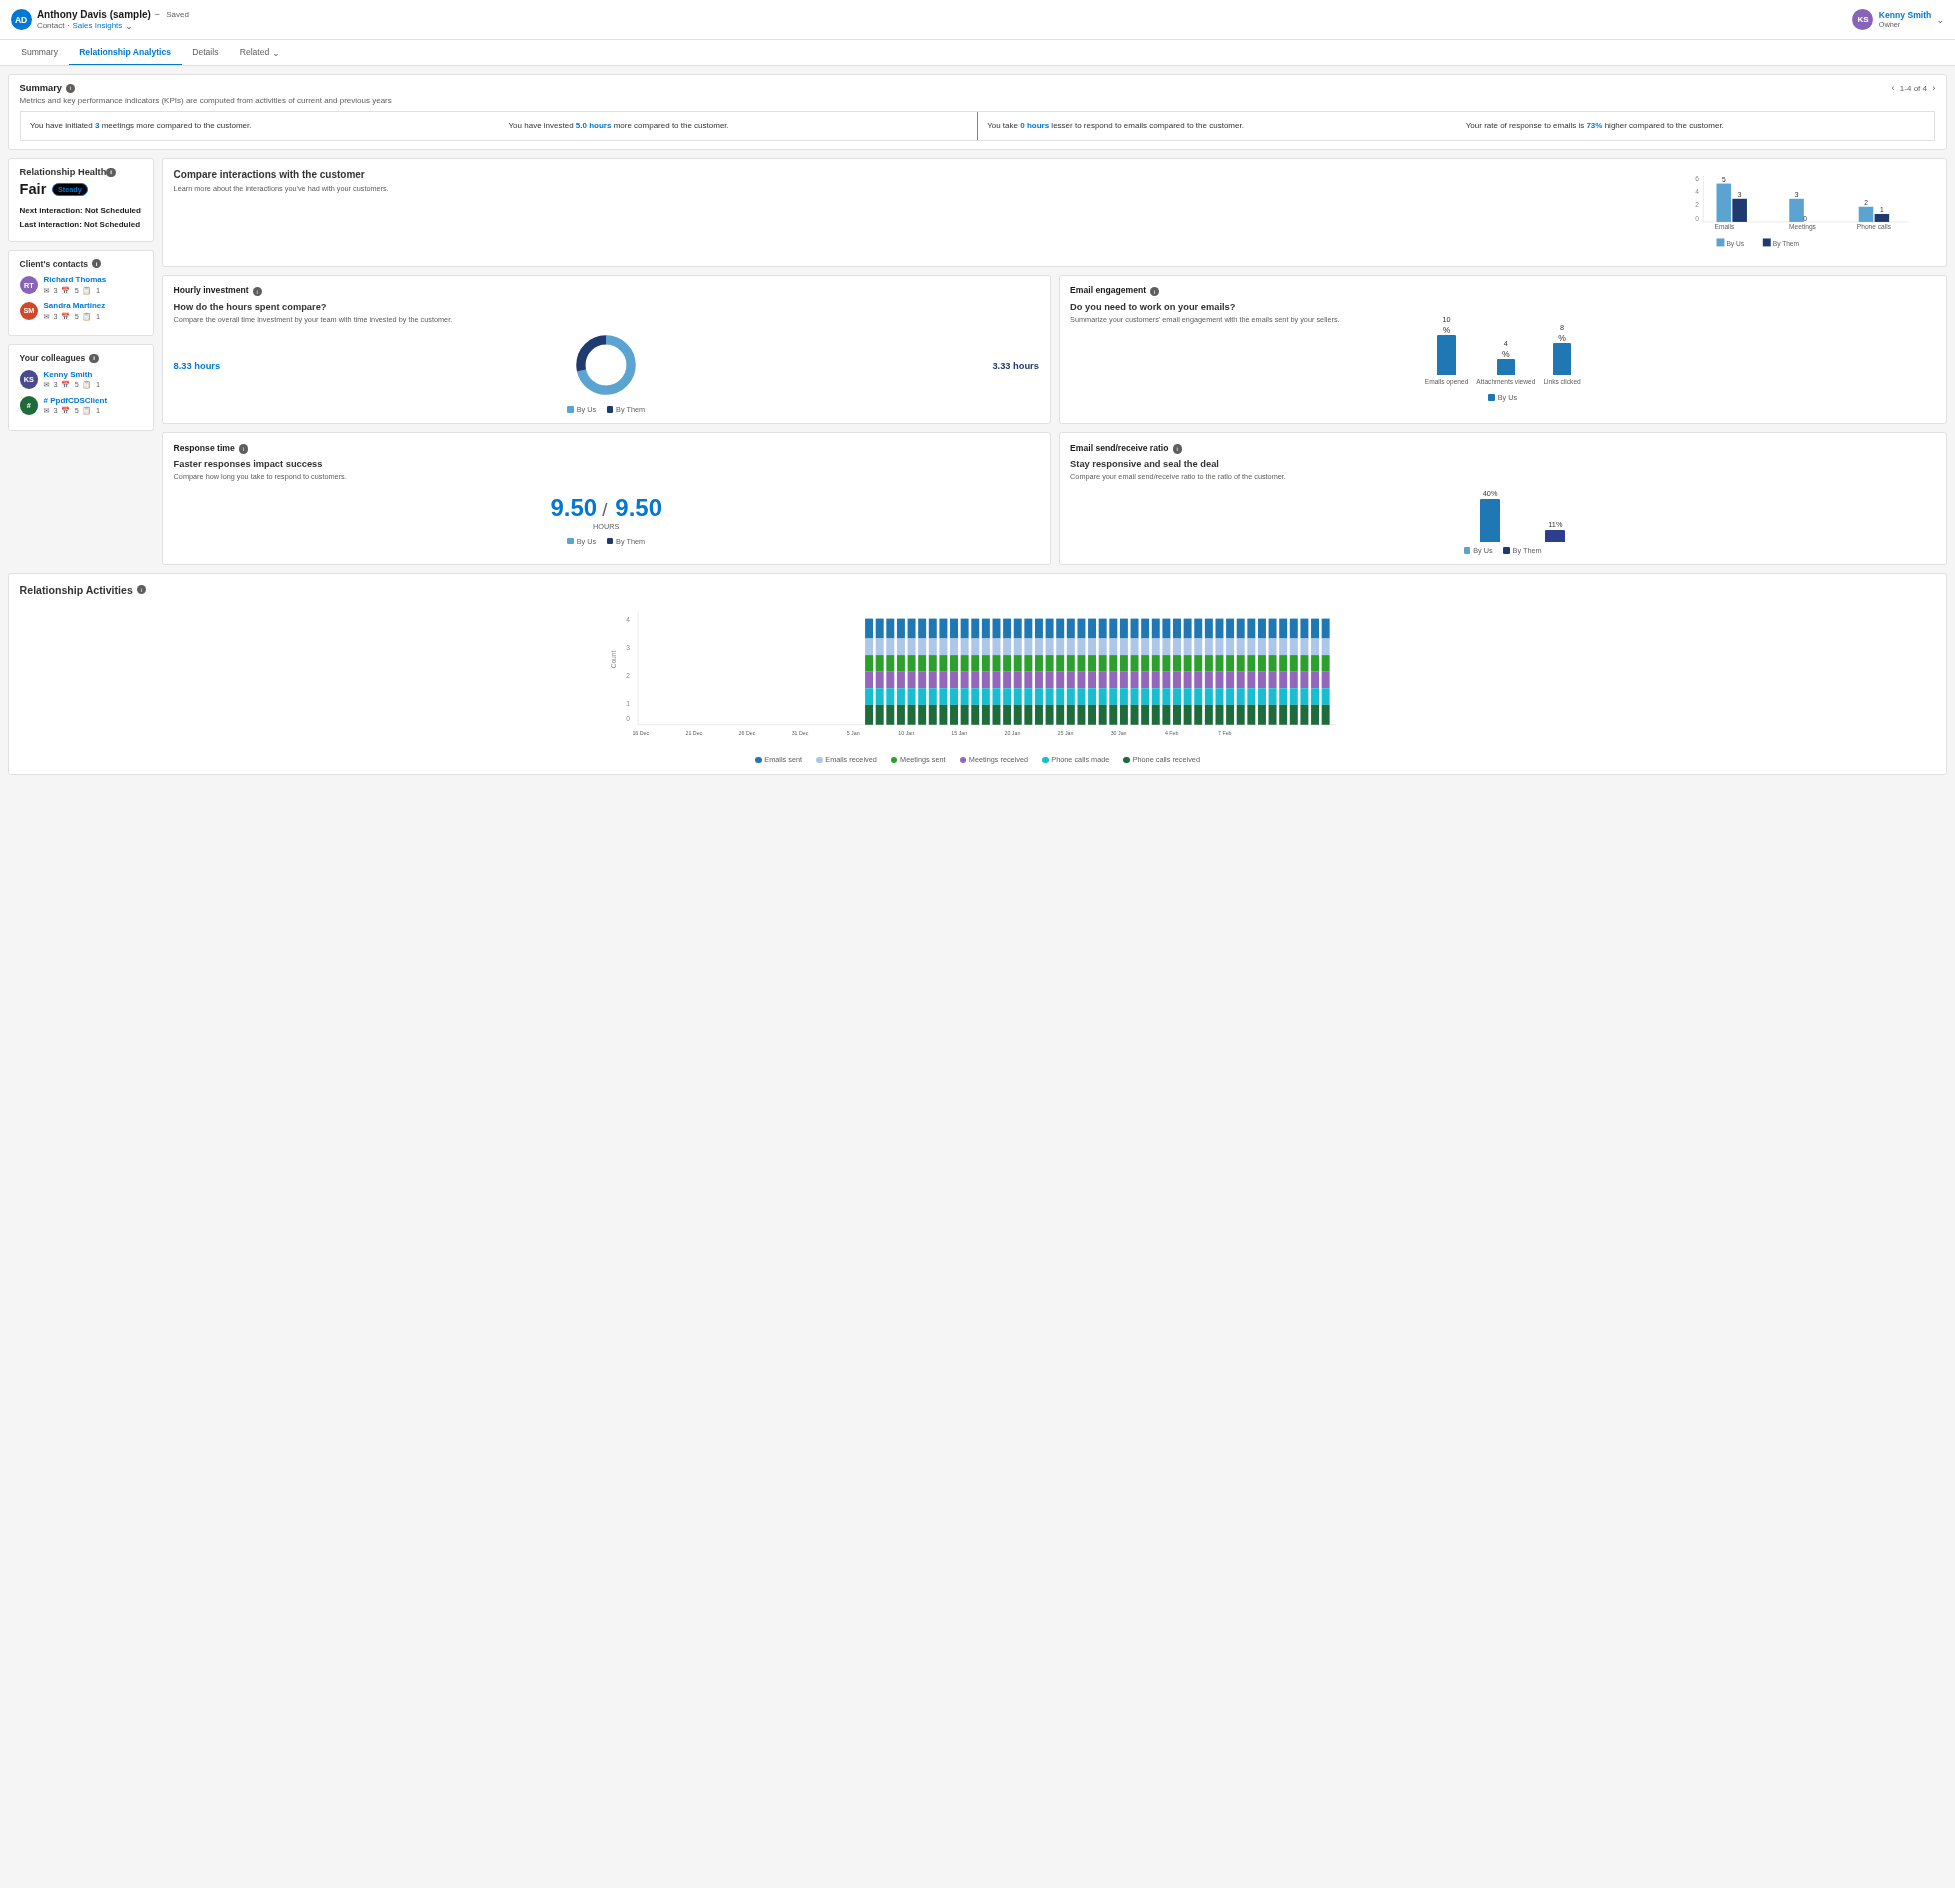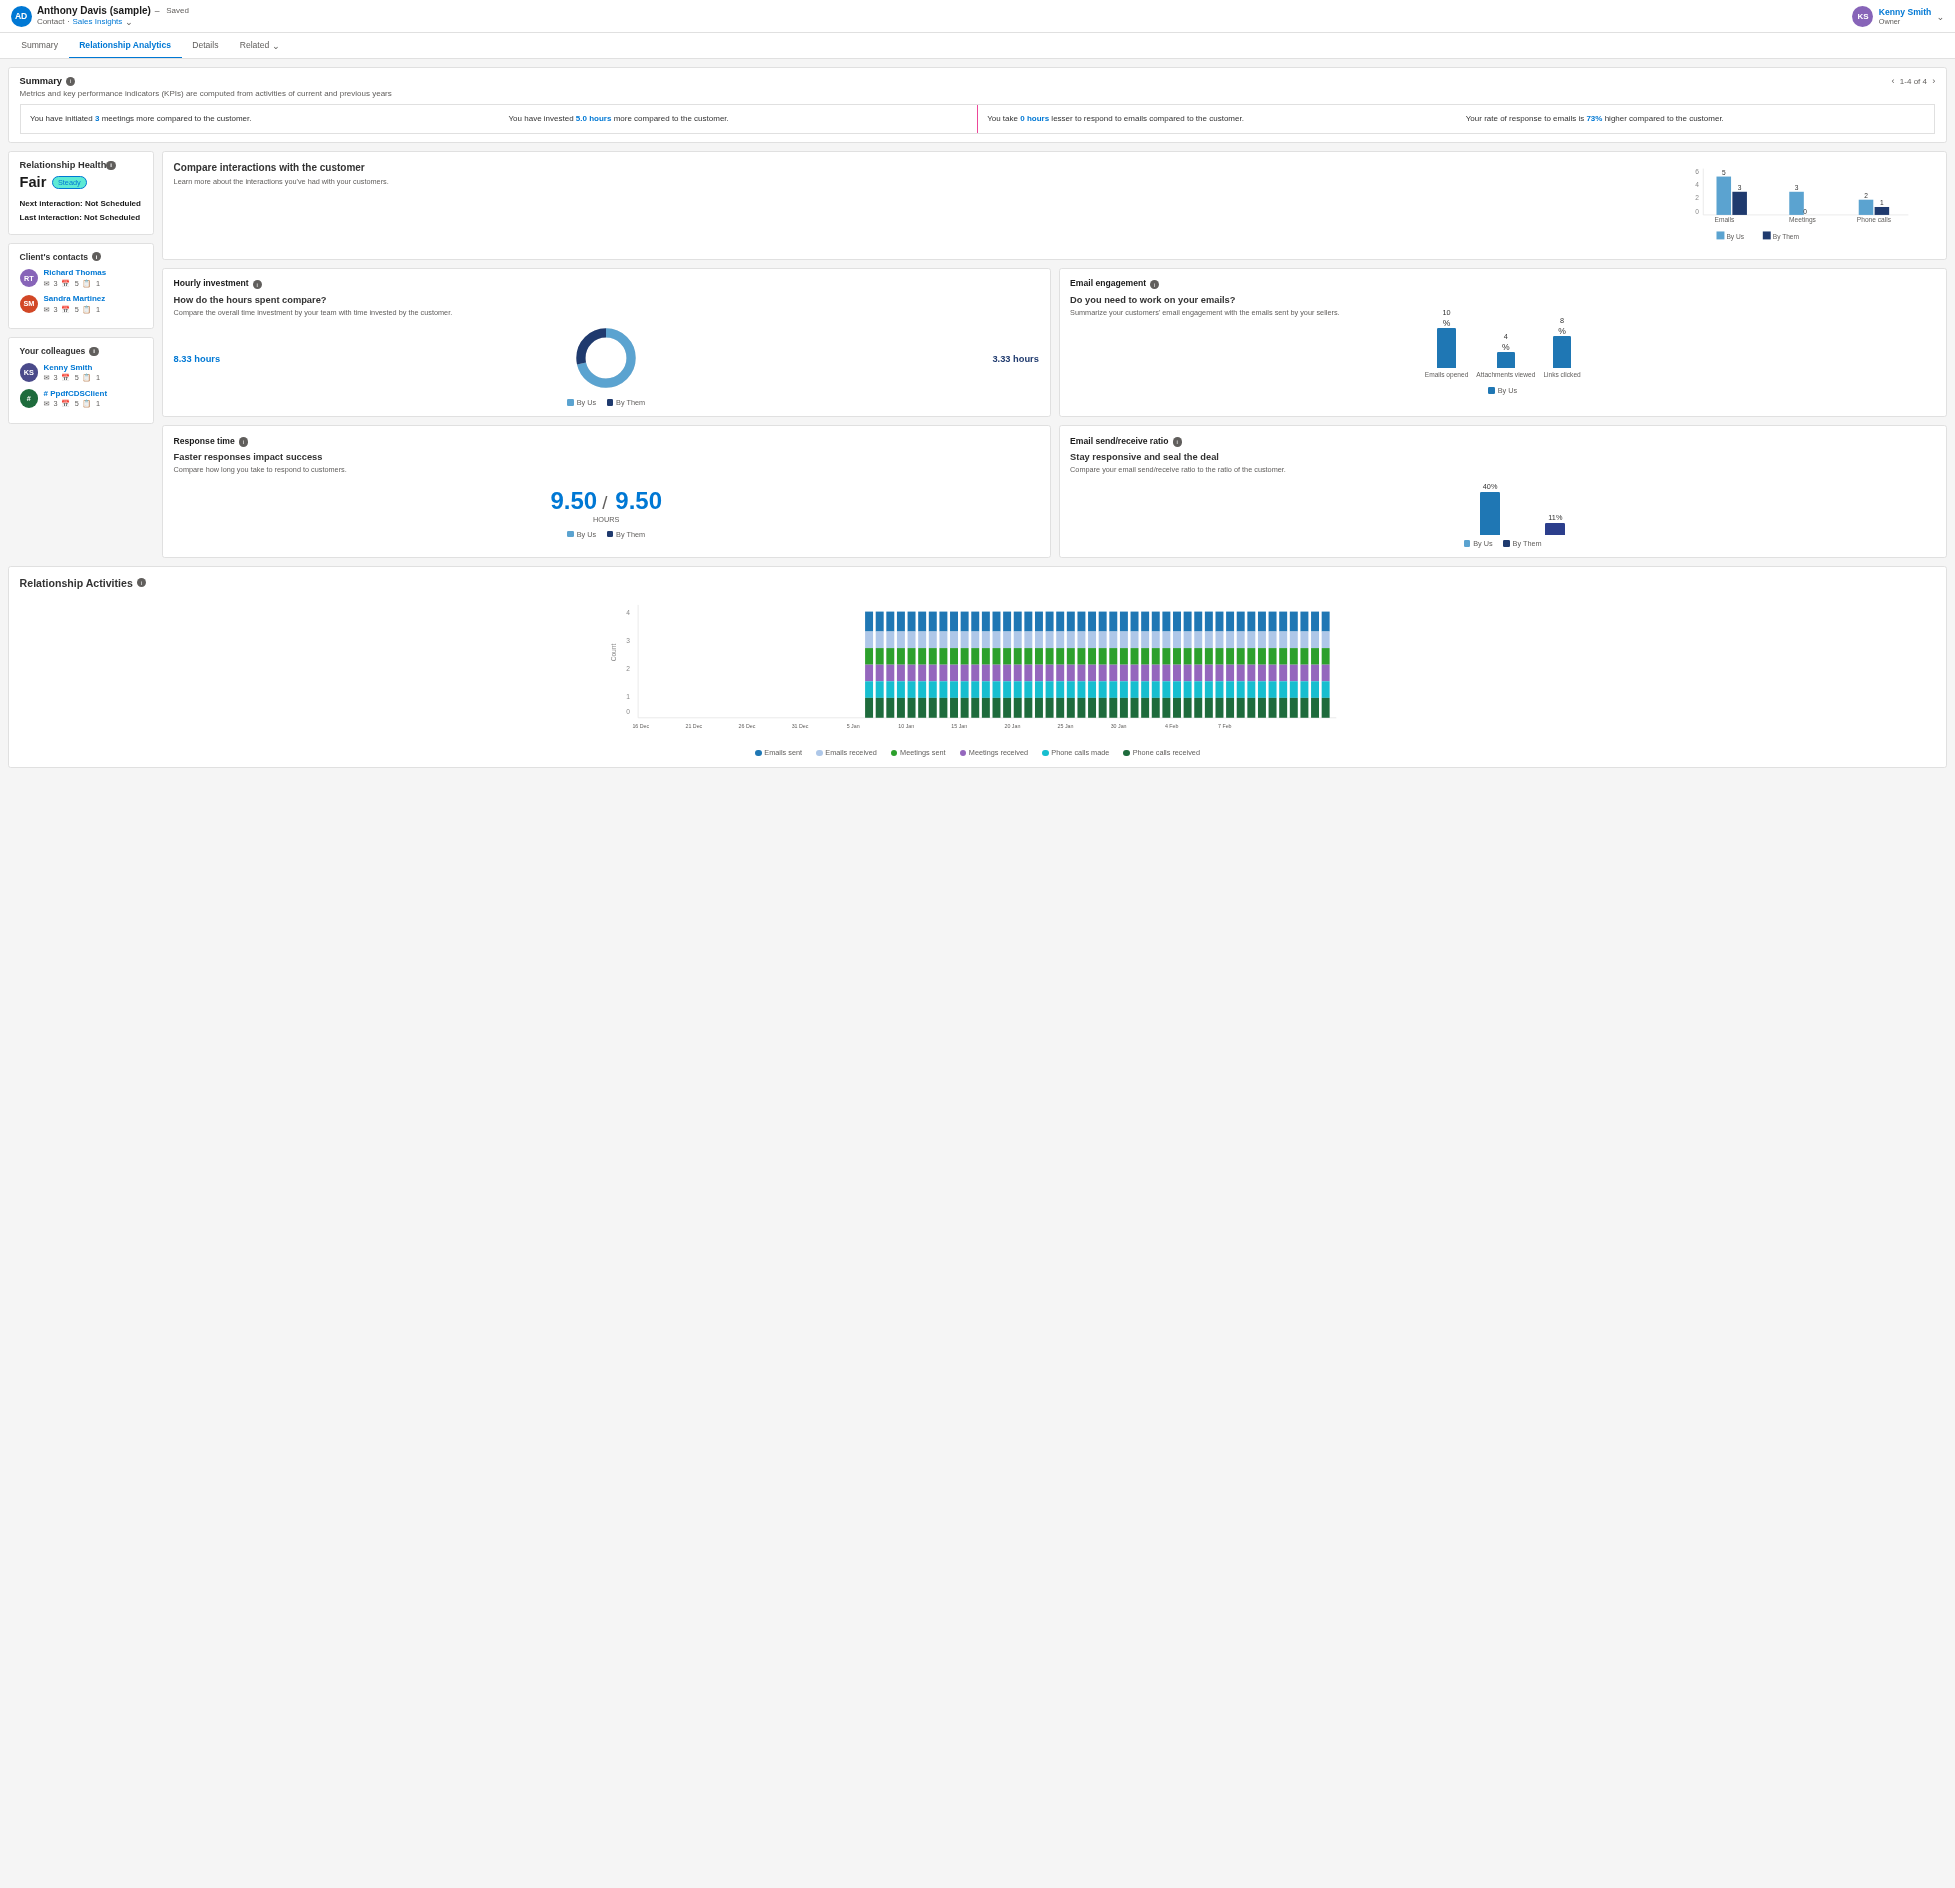--- a/index.html
+++ b/index.html
@@ -2,21 +2,21 @@
 <html style="font-size:10.6px"><head>
   <meta charset="utf-8">
   <style>
     * { box-sizing: border-box; margin: 0; padding: 0; }
     body { font-family: 'Segoe UI', Arial, sans-serif; background: #f5f5f5; font-size: 8.6px; color: #333; }
 
     
     .top-header {
       display: flex; align-items: center; justify-content: space-between;
       background: #fff; padding: 5.3px 10.6px; border-bottom: 0.7px solid #e0e0e0;
-      height: 33px;
+      height: 40px;
     }
     .header-left { display: flex; align-items: center; gap: 5.3px; }
     .avatar-circle {
       width: 21px; height: 21px; border-radius: 50%; background: #0078d4;
       display: flex; align-items: center; justify-content: center;
       color: #fff; font-weight: 700; font-size: 8.6px;
     }
     .record-title { font-size: 10px; font-weight: 600; color: #1a1a1a; }
     .saved-badge { font-size: 8px; color: #605e5c; margin-left: 2.7px; }
     .breadcrumb { font-size: 8px; color: #605e5c; display: flex; align-items: center; gap: 2.7px; }
@@ -55,21 +55,21 @@
 
     
     .main-layout { display: flex; gap: 8px; }
     .left-panel { width: 146px; flex-shrink: 0; }
     .right-panel { flex: 1; display: flex; flex-direction: column; gap: 8px; }
 
     
     .health-card { background: #fff; border: 0.7px solid #e0e0e0; border-radius: 2.7px; padding: 8px 10.6px; }
     .health-label { font-size: 9.3px; font-weight: 600; margin-bottom: 4px; display: flex; align-items: center; }
     .health-value { font-size: 14.6px; font-weight: 700; color: #1a1a1a; display: flex; align-items: center; gap: 5.3px; margin-bottom: 6.6px; }
-    .steady-badge { background: #5eead4; color: #0078d4; border: 0.7px solid #0078d4; border-radius: 8px; font-size: 7.3px; padding: 1.3px 5.3px; font-weight: 400; }
+    .steady-badge { background: #000000; color: #0078d4; border: 0.7px solid #0078d4; border-radius: 8px; font-size: 7.3px; padding: 1.3px 5.3px; font-weight: 700; }
     .interaction-info { font-size: 8px; color: #605e5c; line-height: 1.8; }
     .interaction-info span { color: #1a1a1a; font-weight: 600; }
 
     
     .contacts-card { background: #fff; border: 0.7px solid #e0e0e0; border-radius: 2.7px; padding: 8px 10.6px; margin-top: 8px; }
     .contacts-title { font-size: 8.6px; font-weight: 600; margin-bottom: 6.6px; display: flex; align-items: center; gap: 4px; }
     .contact-item { display: flex; align-items: center; gap: 5.3px; margin-bottom: 6.6px; }
     .contact-avatar { width: 18.6px; height: 18.6px; border-radius: 50%; display: flex; align-items: center; justify-content: center; color: #fff; font-size: 7.3px; font-weight: 700; flex-shrink: 0; }
     .contact-name { font-size: 8px; font-weight: 600; color: #0078d4; }
     .contact-stats { font-size: 7.3px; color: #605e5c; display: flex; align-items: center; gap: 4px; margin-top: 1.3px; }

